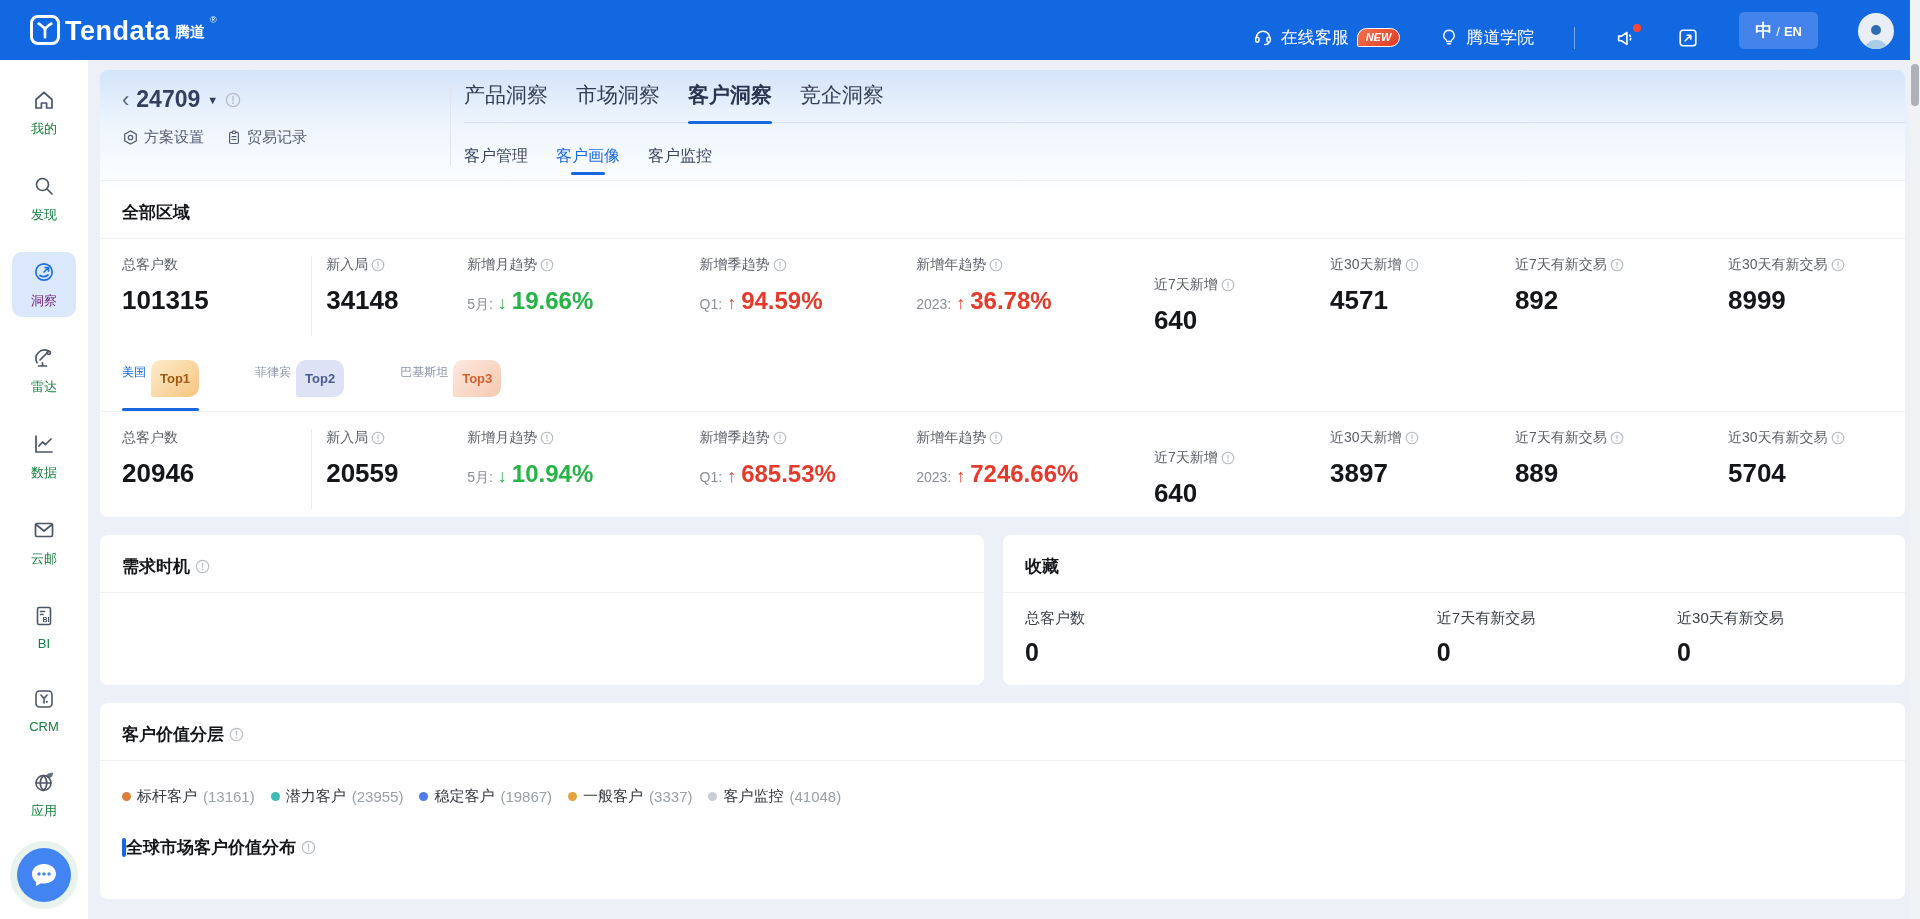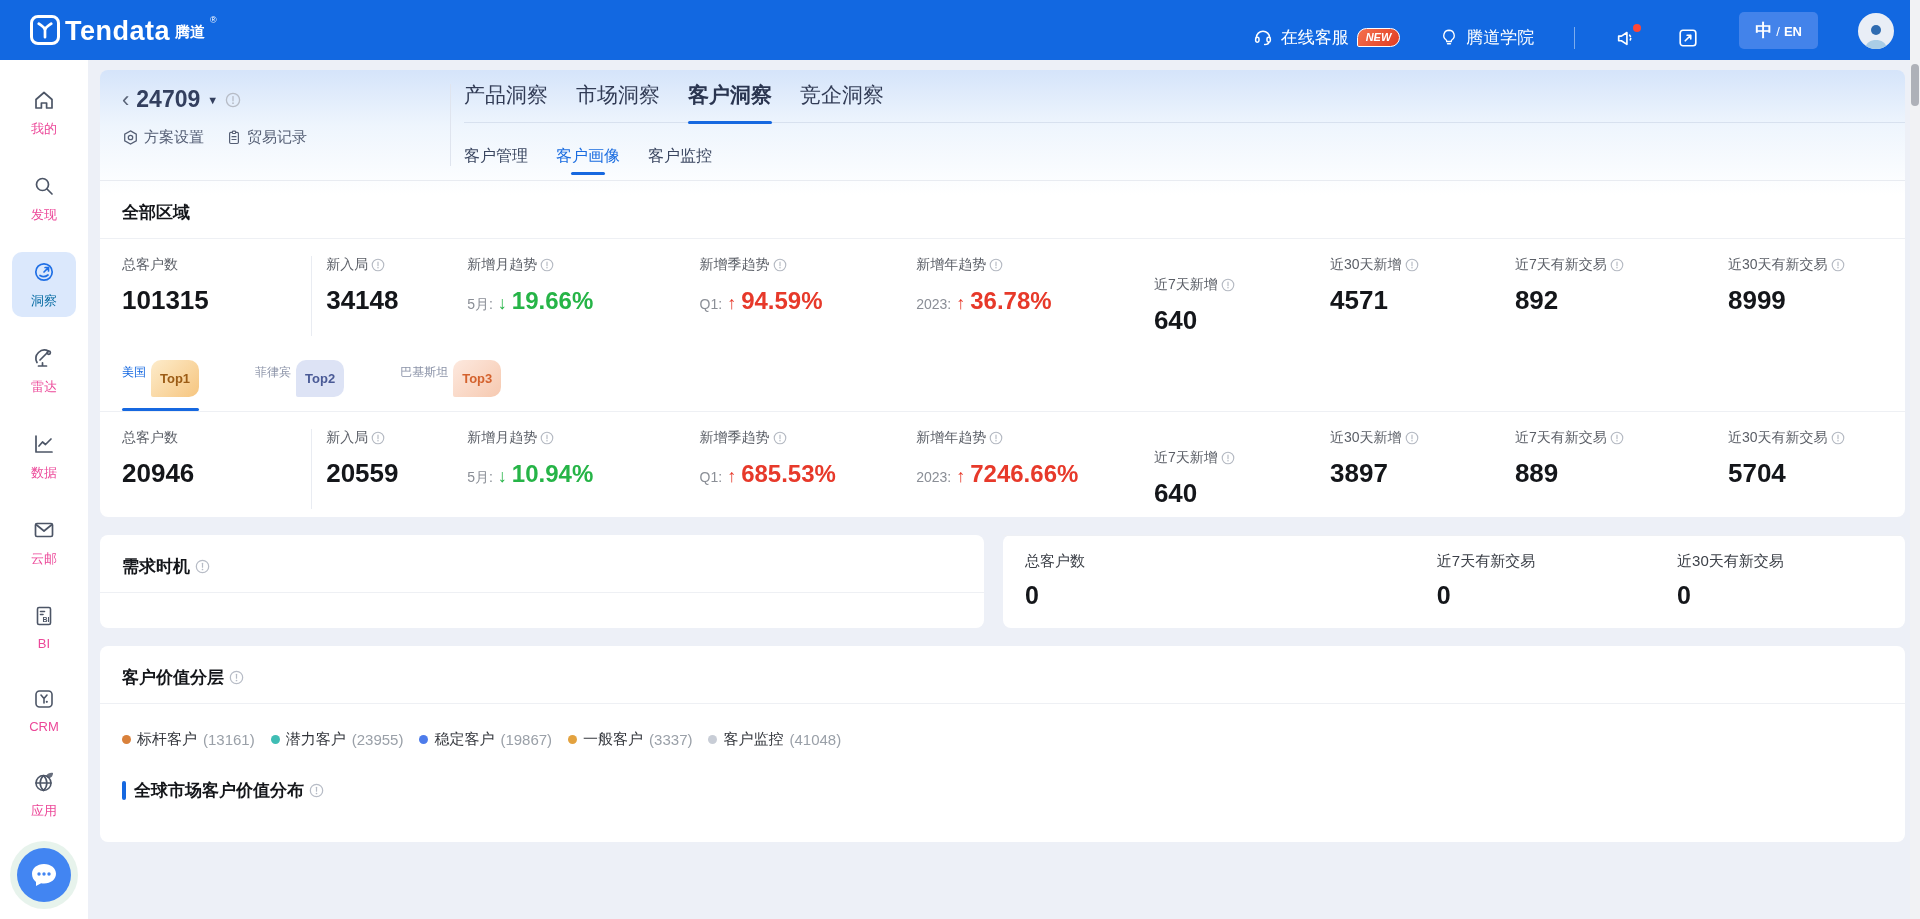--- a/index.html
+++ b/index.html
@@ -26,23 +26,23 @@
     align-items:baseline; gap:4px; cursor:pointer; }
   .lang-zh { font-size:17px; font-weight:bold; }
   .lang-sep { font-size:13px; } .lang-en { font-size:13px; font-weight:bold; }
   .avatar { width:36px; height:36px; border-radius:50%; background:#e9eef6; overflow:hidden;
     display:flex; align-items:flex-end; justify-content:center; cursor:pointer; }
   .main { display:flex; height:859px; }
   .sidebar { width:88px; background:#fff; padding:20px 8px 6px; display:flex;
     flex-direction:column; align-items:center; flex-shrink:0; }
   .side-item { width:64px; display:flex; flex-direction:column; align-items:center;
     gap:4px; padding:8px 0 7px; margin-bottom:21px; border-radius:10px; cursor:pointer;
-    color:#ec4899; }
+    color:#15803d; }
   .side-item .s-label { font-size:13px; }
-  .side-item.active { background:#dbe8fc; color:#0369a1; }
+  .side-item.active { background:#dbe8fc; color:#701a75; }
   .side-item.active svg * { stroke:#1f6fe5; }
   .side-fab-wrap { margin-top:auto; display:flex; flex-direction:column; align-items:center; }
   .fab { width:54px; height:54px; border-radius:50%; background:#4285f2;
     box-shadow:0 0 0 7px rgba(120,190,150,.18); display:flex; align-items:center;
     justify-content:center; cursor:pointer; }
   .collapse { margin-top:14px; color:#7c8698; font-size:20px; cursor:pointer; letter-spacing:-2px; }
   .content { flex:1; padding:10px 15px 0 12px; display:flex; flex-direction:column; gap:18px;
     overflow:hidden; }
   .card { background:#fff; border-radius:8px; }
   .card-top { background:linear-gradient(180deg,#d5e4fa 0%, #eef5fd 55px, #ffffff 125px); }
@@ -112,21 +112,21 @@
   .card-fav .small-stats > .sstat:nth-child(2){ width:28%; }
   .card-fav .small-stats > .sstat:nth-child(3){ width:24%; }
   .sstat-label { font-size:15px; color:#3c4048; display:flex; gap:3px; align-items:center; }
   .sstat-value { margin-top:10px; font-size:25px; font-weight:bold; color:#14161a; }
   .card-tiers { padding-bottom:40px; }
   .legend { display:flex; gap:16px; padding:26px 22px 0; align-items:center; }
   .leg-item { display:flex; align-items:center; gap:6px; cursor:pointer; }
   .leg-dot { width:9px; height:9px; border-radius:50%; }
   .leg-label { font-size:15px; color:#33363c; }
   .leg-count { font-size:15px; color:#9aa0a8; }
-  .sub-sect { display:flex; align-items:center; gap:8px; margin:30px 0 0 22px; }
+  .sub-sect { display:flex; align-items:center; margin:30px 0 0 22px; }
   .blue-bar { width:4px; height:19px; background:#1668e0; border-radius:2px; }
   .sub-title { font-size:17px; font-weight:bold; color:#14161a; display:flex; gap:5px;
     align-items:center; }
   .scrollbar { position:absolute; top:0; right:0; bottom:0; width:10px; background:#f1f2f4; }
   .scroll-thumb { position:absolute; top:64px; left:1px; width:8px; height:42px;
     background:#aeb1b8; border-radius:4px; cursor:pointer; }
   .info-ic { display:inline-flex; }
 </style>
 </head>
 <body>
@@ -605,20 +605,23 @@
             <svg width="15" height="15" viewBox="0 0 16 16" fill="none" stroke="#b7bcc6" stroke-width="1.3">
                 <circle cx="8" cy="8" r="6.6"></circle>
                 <path d="M8 4.6v4.2" stroke-linecap="round"></path>
                 <circle cx="8" cy="11.2" r=".9" fill="#b7bcc6" stroke="none"></circle>
               </svg>
           </span>
         </div>
         <div class="hr"></div>
       </div>
       <div class="card card-half card-fav">
+        <div class="sect-title">
+          <span>收藏</span>
+        </div>
         <div class="hr"></div>
         <div class="small-stats" id="fav-stats">
             <div class="sstat">
               <div class="sstat-label">总客户数</div>
               <div class="sstat-value">0</div>
             </div>
             <div class="sstat">
               <div class="sstat-label">近7天有新交易</div>
               <div class="sstat-value">0</div>
             </div>

